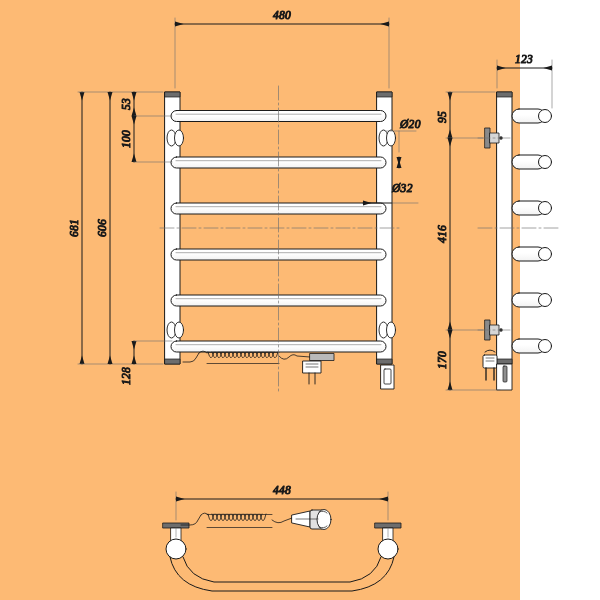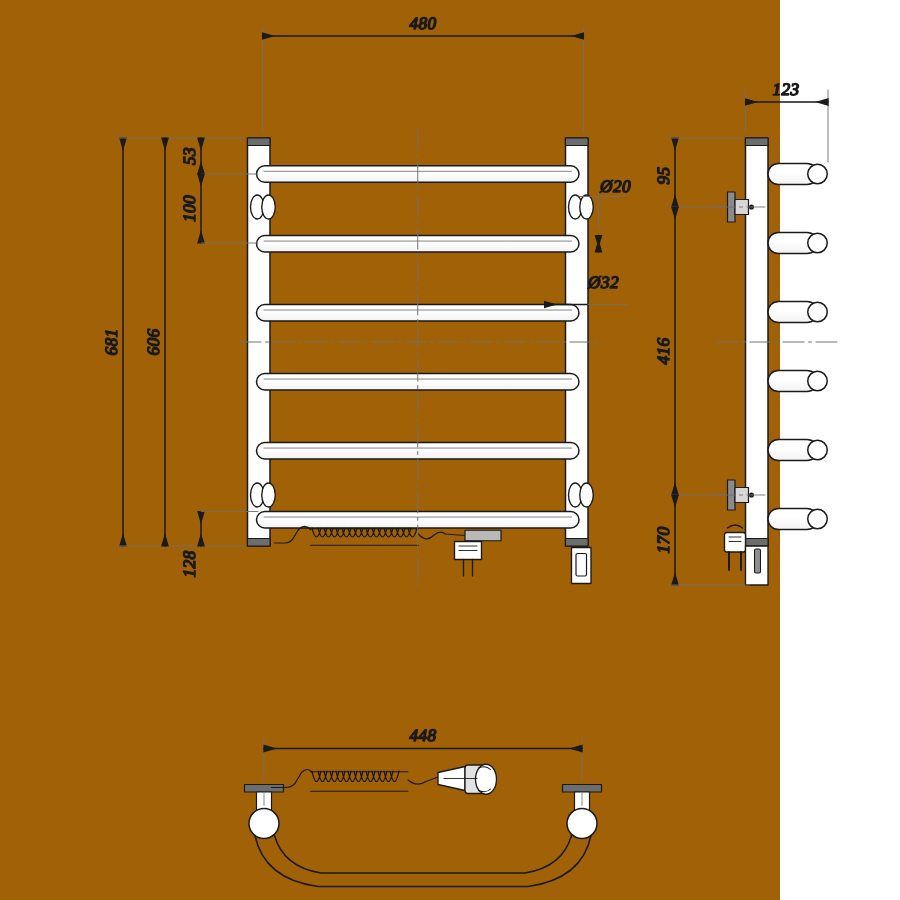--- a/index.html
+++ b/index.html
@@ -1,18 +1,18 @@
 <!DOCTYPE html>
 <html><head>
 <meta charset="utf-8">
 <style>
   html,body{margin:0;padding:0;background:#ffffff;}
   body{width:600px;height:600px;overflow:hidden;
        font-family:"Liberation Sans",sans-serif;}
-  #stage{position:relative;width:520px;height:600px;background:#a16207;}
+  #stage{position:relative;width:520px;height:600px;background:#fdba74;}
   svg{display:block;}
   .dimtxt{font-family:"Liberation Serif",serif;font-style:italic;
           font-size:11.5px;fill:#1a1a1a;letter-spacing:.3px;}
 </style>
 </head>
 <body>
 
 <div id="stage">
 <svg width="600" height="600" viewBox="0 0 600 600">
 

